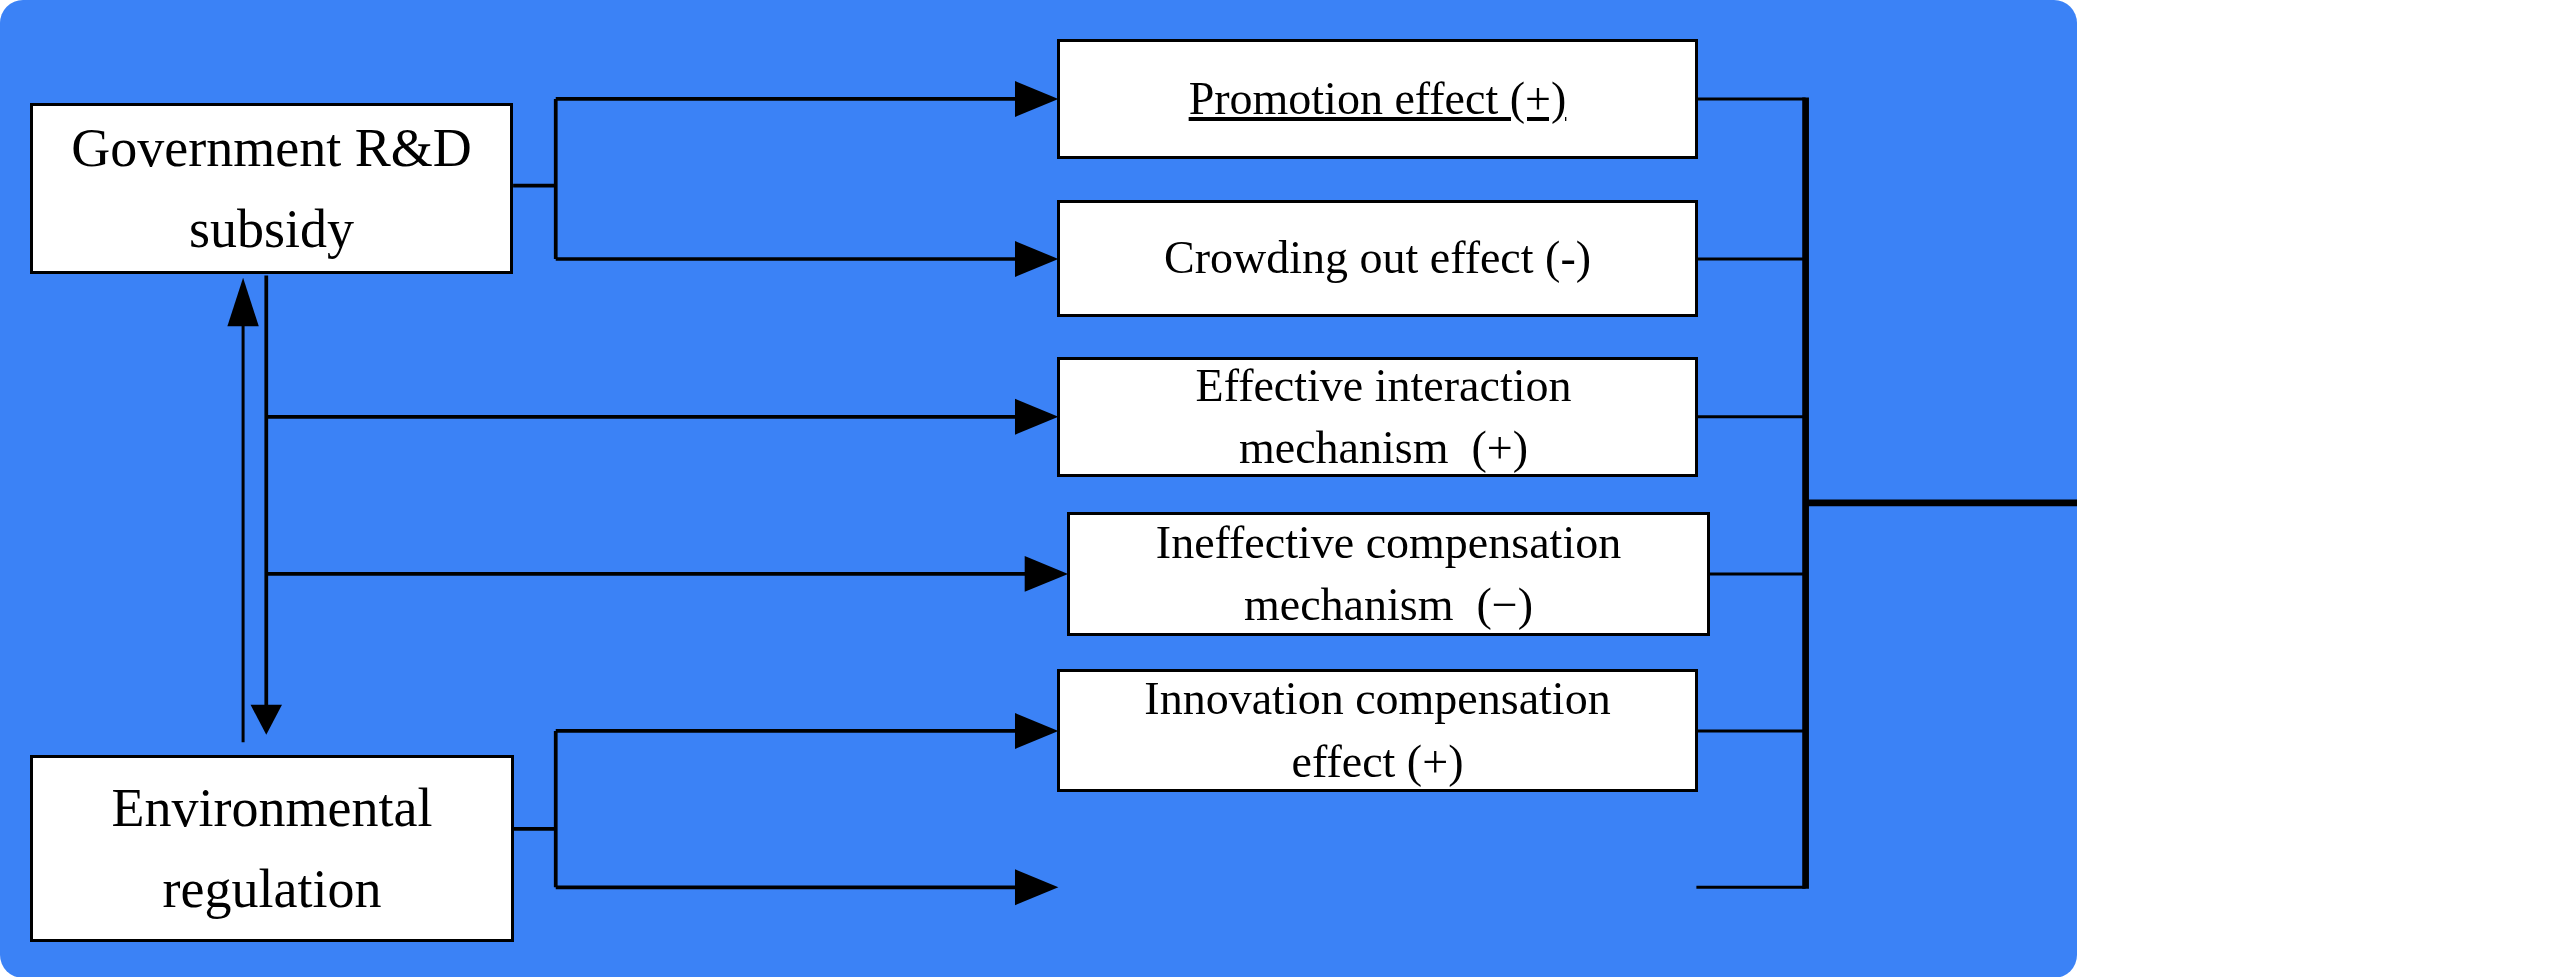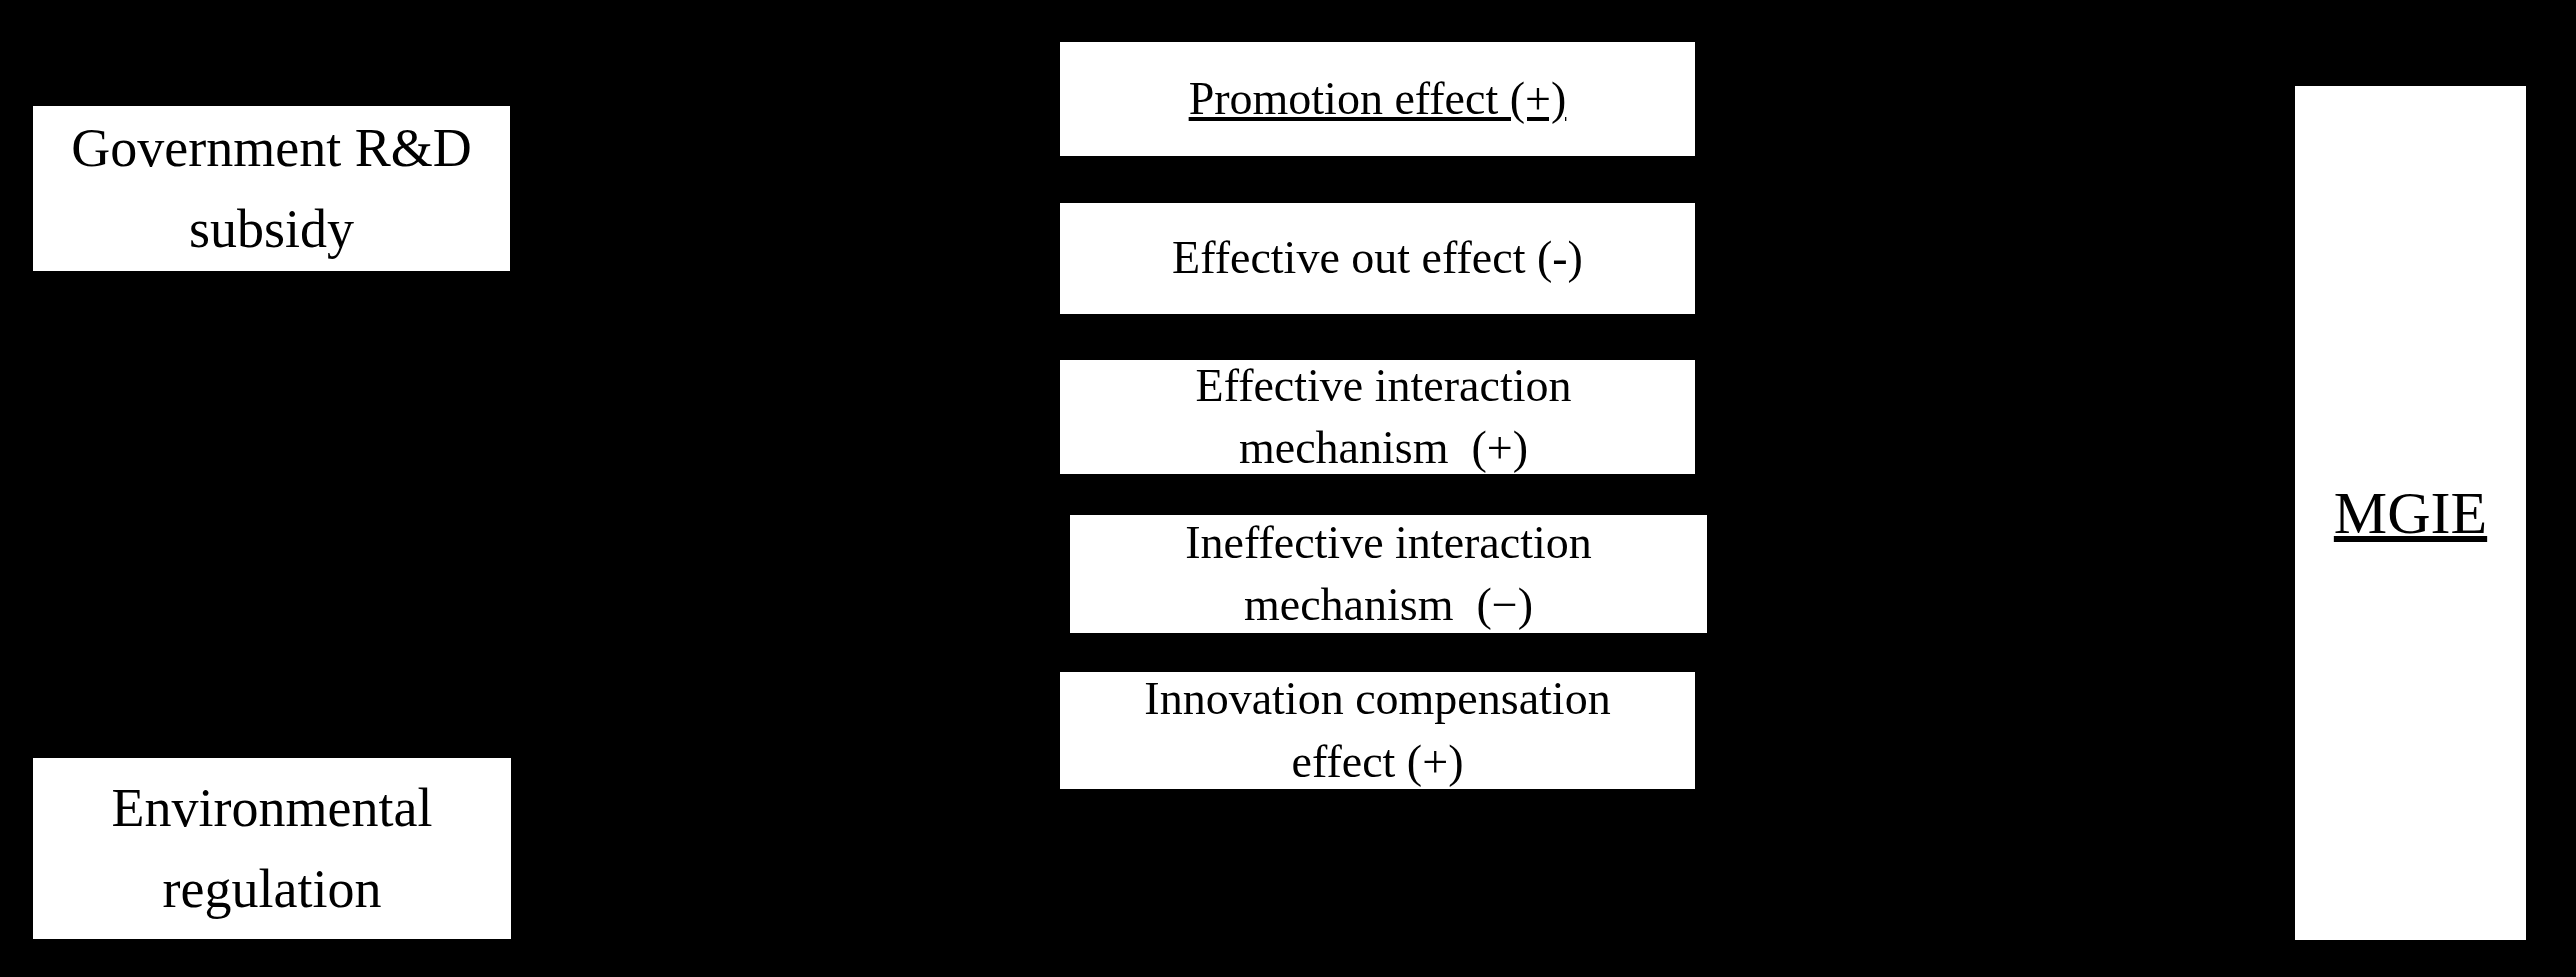--- a/index.html
+++ b/index.html
@@ -1,23 +1,24 @@
 <!DOCTYPE html>
 <html style="font-size:12px"><head>
 <meta charset="utf-8">
 <style>
   html,body{margin:0;padding:0;background:#ffffff;}
   .canvas{
     position:relative;
-    width:2576px;
+    width:2077px;
     height:978px;
-    background:#000000;
+    background:#3b82f6;
     overflow:hidden;
     font-family:"Liberation Serif", serif;
     color:#000;
+    border-radius:23px;
   }
   .wires{position:absolute;left:0;top:0;width:2576px;height:978px;}
   .node{
     position:absolute;
     box-sizing:border-box;
     border:3.7px solid #000;
     background:#ffffff;
     display:flex;
     align-items:center;
     justify-content:center;
@@ -77,28 +78,28 @@
   </div>
   <div class="node left-node" style="left:30px;top:735px;width:484px;height:187px;margin-top:20px;">
     <span class="lbl">Environmental
 regulation</span>
   </div>
 
   <div class="node mid-node" style="left:1057px;top:39px;width:641px;height:120px;text-decoration:underline;">
     <span class="lbl">Promotion effect (+)</span>
   </div>
   <div class="node mid-node" style="left:1057px;top:200px;width:641px;height:117px;">
-    <span class="lbl">Effective out effect (-)</span>
+    <span class="lbl">Crowding out effect (-)</span>
   </div>
   <div class="node mid-node" style="left:1057px;top:357px;width:641px;height:120px;padding-left:12px;">
     <span class="lbl">Effective interaction
 mechanism  (+)</span>
   </div>
   <div class="node mid-node" style="left:1067px;top:512px;width:643px;height:124px;">
-    <span class="lbl">Ineffective interaction
+    <span class="lbl">Ineffective compensation
 mechanism  (−)</span>
   </div>
   <div class="node mid-node" style="left:1057px;top:669px;width:641px;height:123px;">
     <span class="lbl">Innovation compensation
 effect (+)</span>
   </div>
 
   <div class="node outcome-node" style="left:2291px;top:82px;width:239px;height:862px;text-decoration:underline;">
     <span class="lbl">MGIE</span>
   </div>

